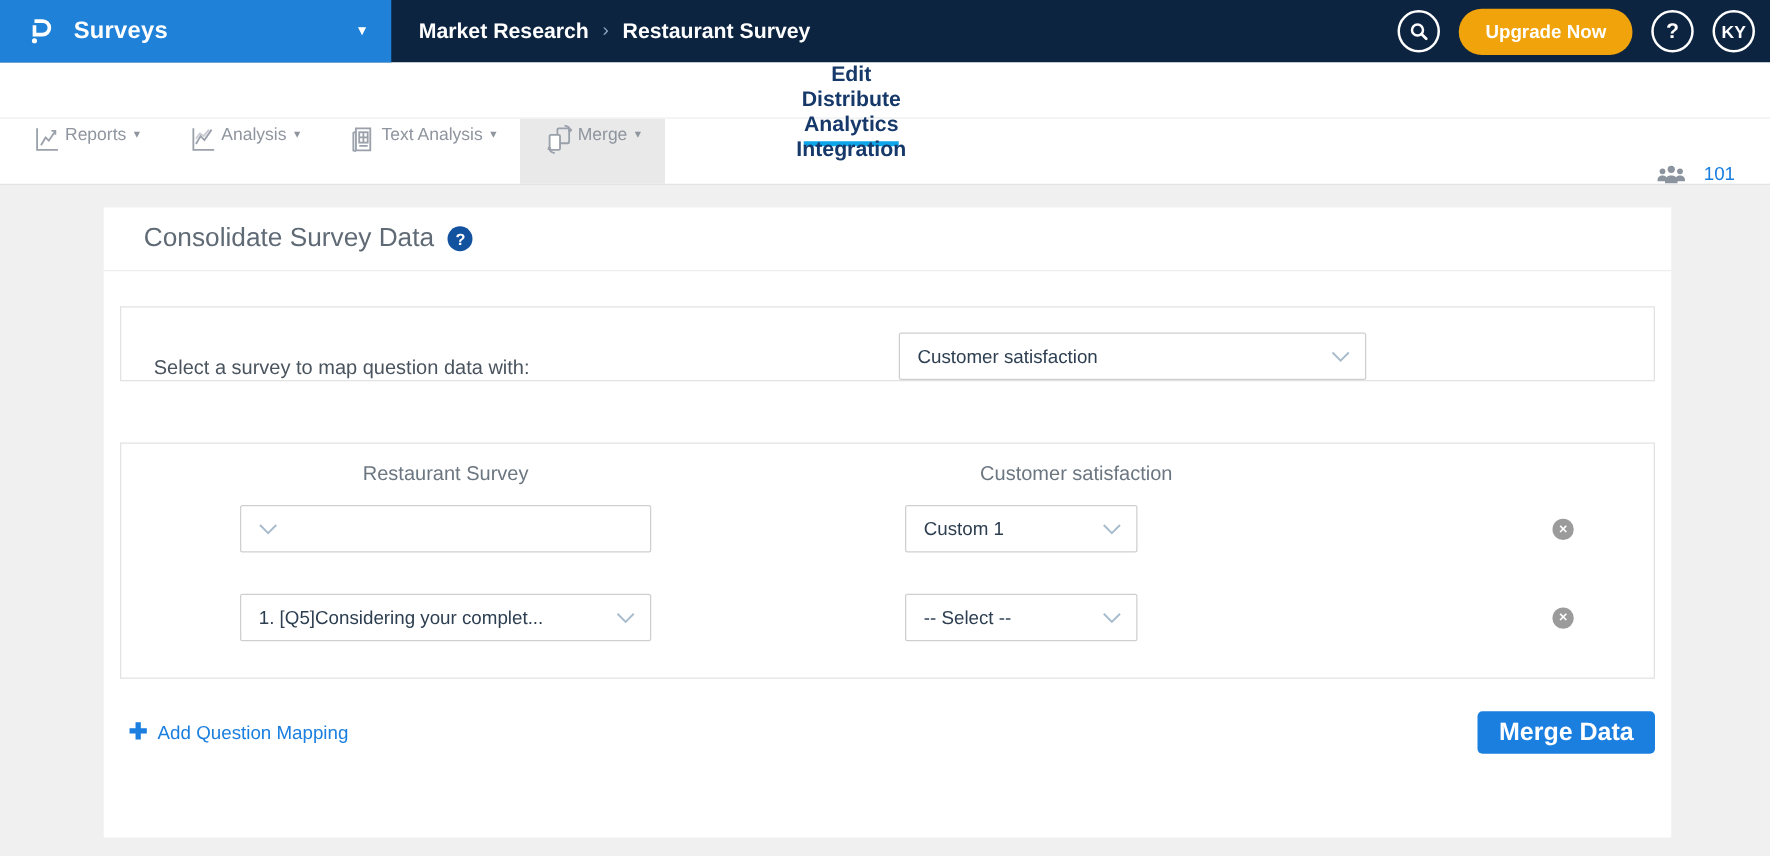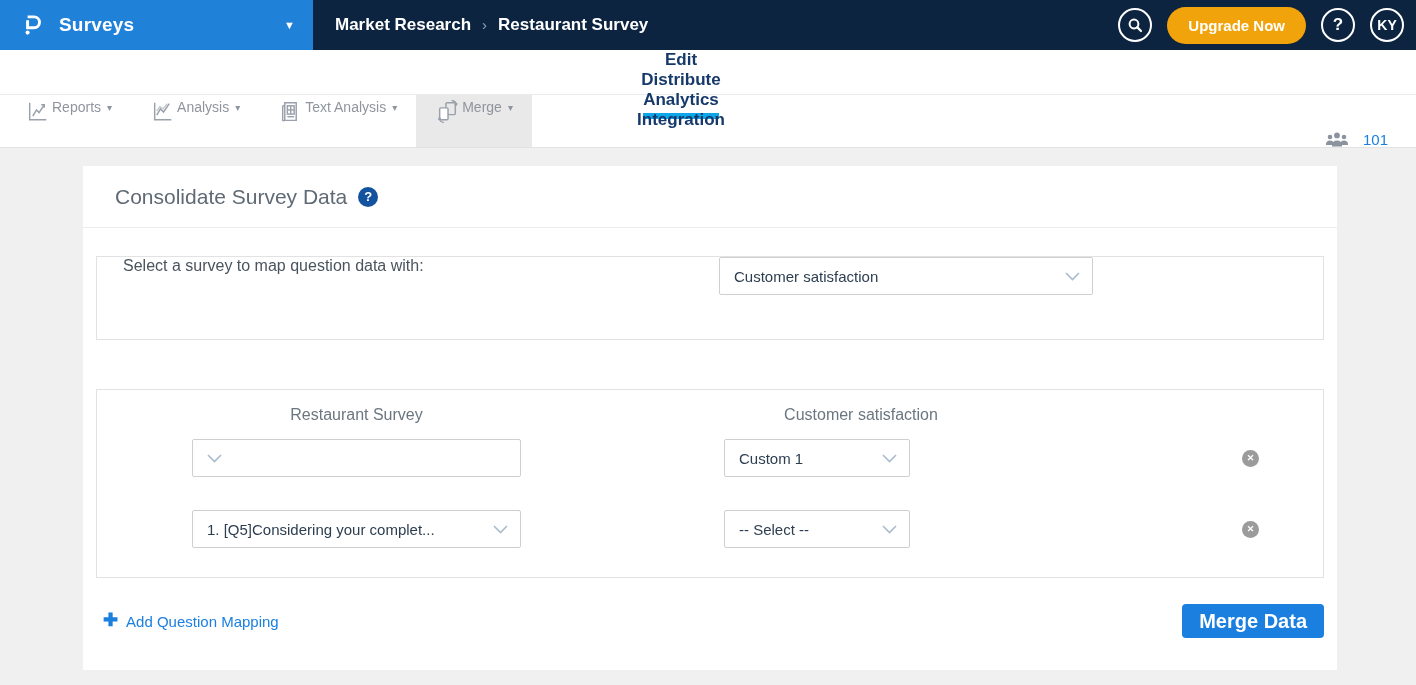--- a/index.html
+++ b/index.html
@@ -15,39 +15,39 @@
   .breadcrumb { display:flex; align-items:center; margin-left:22px; gap:11px; font-size:17px; font-weight:600; }
   .crumb-sep { color:#8fa3bd; font-size:15px; font-weight:400; transform:translateY(-1px); }
   .top-actions { margin-left:auto; display:flex; align-items:center; gap:15px; padding-right:12px; }
   .circle-btn { width:34px; height:34px; border:2px solid #fff; border-radius:50%; display:flex; align-items:center; justify-content:center; font-weight:700; font-size:14px; cursor:pointer; background:transparent; color:#fff; }
   .upgrade-btn { background:#f0a30a; color:#fff; border:none; border-radius:19px; height:37px; padding:0 21px; font-size:15px; font-weight:700; font-family:inherit; cursor:pointer; }
 
   
   .tabrow { height:45px; background:#fff; display:flex; align-items:center; padding:0 28px 0 16px; border-bottom:1px solid #ebebeb;flex-direction:column; }
   .tab { font-size:17px; font-weight:600; color:#16396a; margin-right:42px; cursor:pointer; }
   .tab .tab-inner { padding-bottom:4px; }
-  .tab.active .tab-inner { border-bottom:6px solid #0ea5e9;margin-top:46px; }
+  .tab.active .tab-inner { border-bottom:4px solid #0ea5e9;margin-top:46px; }
   .tab-right { margin-left:auto; display:flex; align-items:center; gap:13px; }
   .resp-count { color:#1b7fe0; font-size:15px; }
 
   
   .toolrow { height:53px; background:#fff; display:flex; align-items:stretch; padding-left:6px; border-bottom:1px solid #e3e3e3; }
   .tool { display:flex; flex-direction:row; align-items:flex-start; justify-content:center; gap:2px; padding:4px 19px 6px; cursor:pointer; }
   .tool.selected { background:#e9e9e9; }
   .tool-label { font-size:14px; color:#8f959e; display:flex; align-items:center; gap:6px; white-space:nowrap; }
   .tool-caret { font-size:10px; color:#8f959e; }
 
   
   .page { height:537px; padding-top:18px; }
   .card { width:1254px; height:504px; margin-left:83px; background:#fff; }
-  .card-header { height:62px; display:flex; align-items:center; padding:0 32px; border-bottom:1px solid #ededed; }
+  .card-header { height:51px; display:flex; align-items:center; padding:0 32px; border-bottom:1px solid #ededed; }
   .card-title { font-size:21px; color:#5f6a75; font-weight:400; }
   .help-badge { width:20px; height:20px; border-radius:50%; background:#13529e; color:#fff; font-size:13px; font-weight:700; display:flex; align-items:center; justify-content:center; margin-left:11px; cursor:pointer; }
 
-  .survey-picker { margin:28px 13px 0; border:1px solid #e2e2e2; height:84px; display:flex; align-items:flex-start; justify-content:space-between; padding:0 230px 0 26px; }
+  .survey-picker { margin:28px 13px 0; border:1px solid #e2e2e2; height:60px; display:flex; align-items:flex-end; justify-content:space-between; padding:0 230px 0 26px; }
   .picker-label { font-size:16px; color:#4a545e; }
 
   .dropdown { height:38px; border:1px solid #cfcfcf; border-radius:2px; background:#fff; display:flex; align-items:center; justify-content:space-between; padding:0 12px 0 14px; font-size:15px; color:#2c3e50; cursor:pointer; white-space:nowrap; overflow:hidden; }
   .dd-text { overflow:hidden; text-overflow:ellipsis; }
   .dd-survey { width:374px; }
   .dd-source { width:329px; margin-left:95px; }
   .dd-target { width:186px; margin-left:203px; }
 
   .mapping-box { margin:49px 13px 0; border:1px solid #e2e2e2; height:189px; padding-top:16px; }
   .map-headers { display:flex; font-size:16px; color:#6b7680; }

